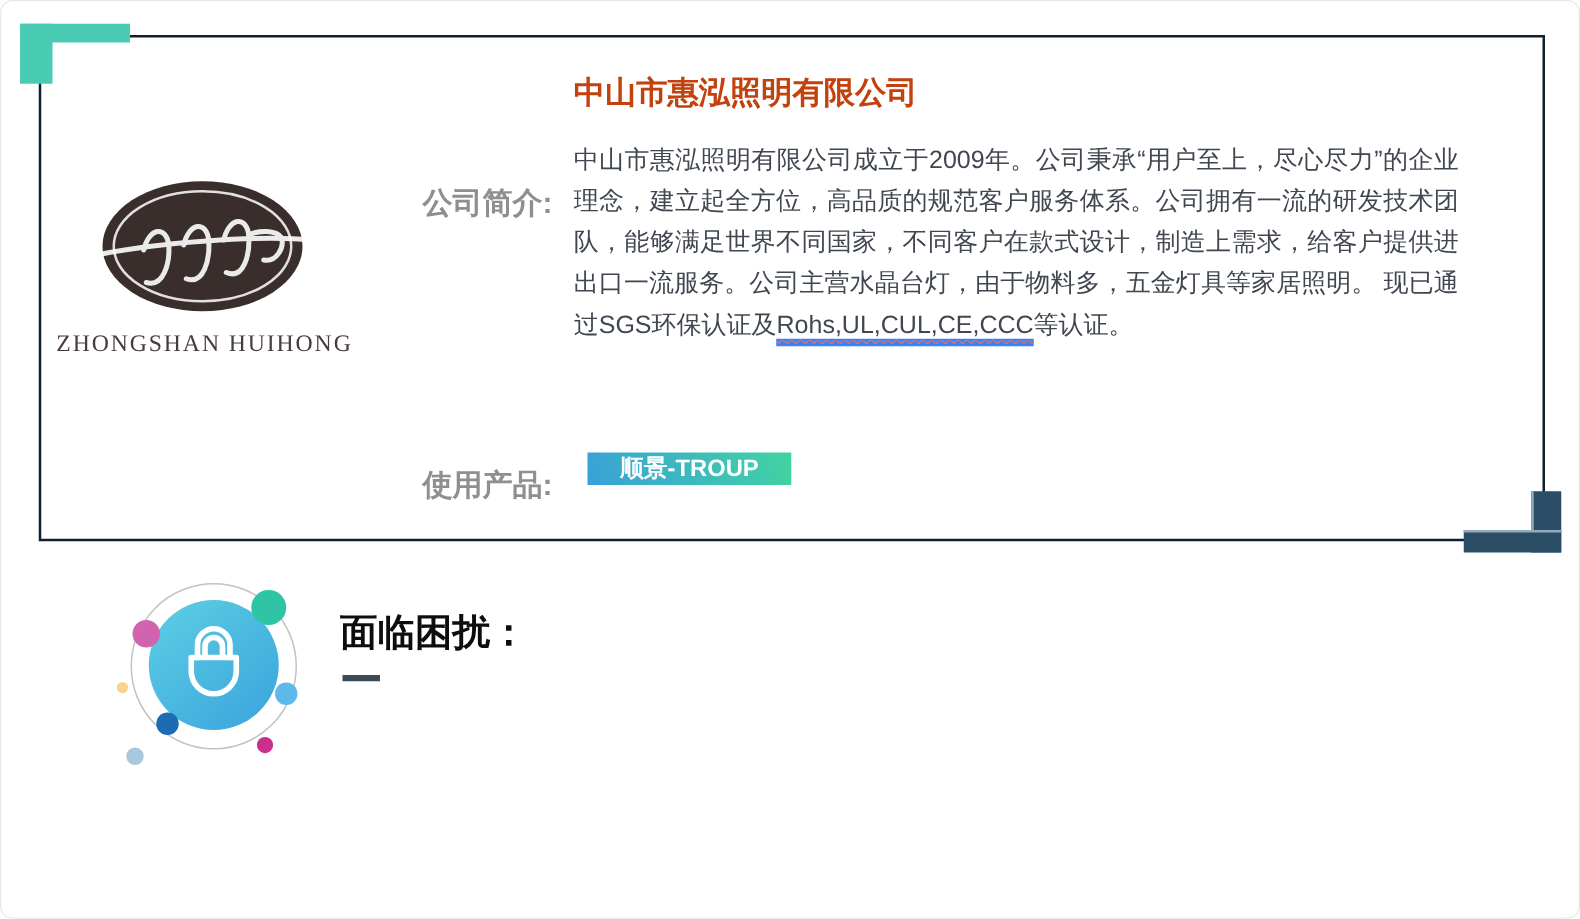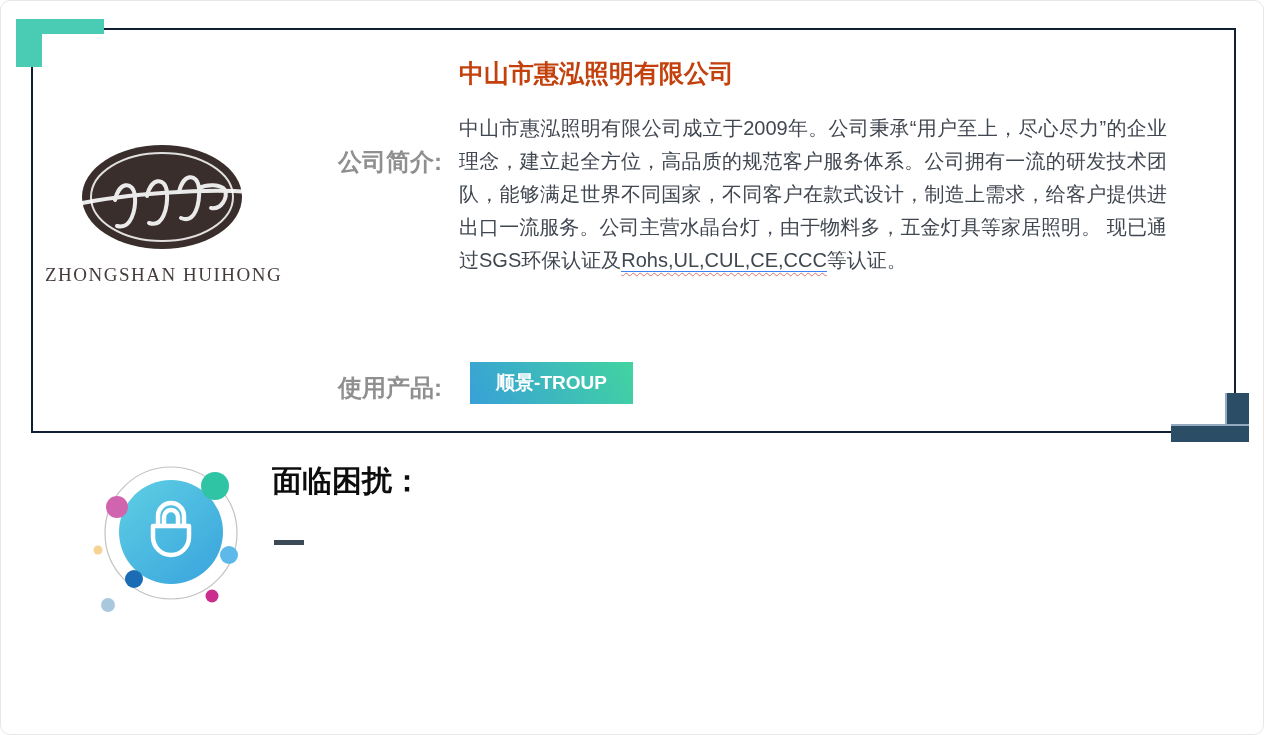--- a/index.html
+++ b/index.html
@@ -36,38 +36,38 @@
   .card-title {
     position:absolute; left:426px; top:27px; font-size:25px; font-weight:bold;
     color:#c2410c; white-space:nowrap;
   }
   .card-para {
     position:absolute; left:426px; top:82px; width:708px;
     font-size:20px; line-height:33px; color:#414751;
     text-align:justify; text-justify:inter-ideograph;
   }
   .cert {
-    border-bottom:1px solid #3b82f6;
+    border-bottom:6px solid #3b82f6;
     text-decoration:underline wavy #e0716c;
     text-decoration-thickness:1px;
     text-underline-offset:5px;
   }
   .product-btn {
-    position:absolute; left:437px; top:332px; width:163px; height:42px;
+    position:absolute; left:437px; top:332px; width:163px; height:26px;
     border:none; cursor:pointer;
     background:linear-gradient(60deg,#38a0d8 0%, #42d4a0 100%);
     color:#ffffff; font-size:19px; font-weight:bold;
     font-family:"Liberation Sans", sans-serif;
     display:flex; align-items:center; justify-content:center; white-space:nowrap;
   }
 
   
   .icon-cluster { position:absolute; left:85px; top:458px; width:160px; height:162px; }
   .troubles-heading {
-    position:absolute; left:271px; top:460px; font-size:30px; font-weight:bold;
+    position:absolute; left:271px; top:485px; font-size:30px; font-weight:bold;
     color:#0d0d0d; white-space:nowrap;text-align:right;
   }
   .heading-dash { position:absolute; left:273px; top:539px; width:30px; height:5px; background:#3c4a56; }
   .trouble-list { position:absolute; left:272px; top:570px; width:960px; }
   .trouble-item {
     font-size:20px; line-height:33px; color:#3f3f3f; white-space:nowrap;
   }
 </style>
 </head>
 <body>

